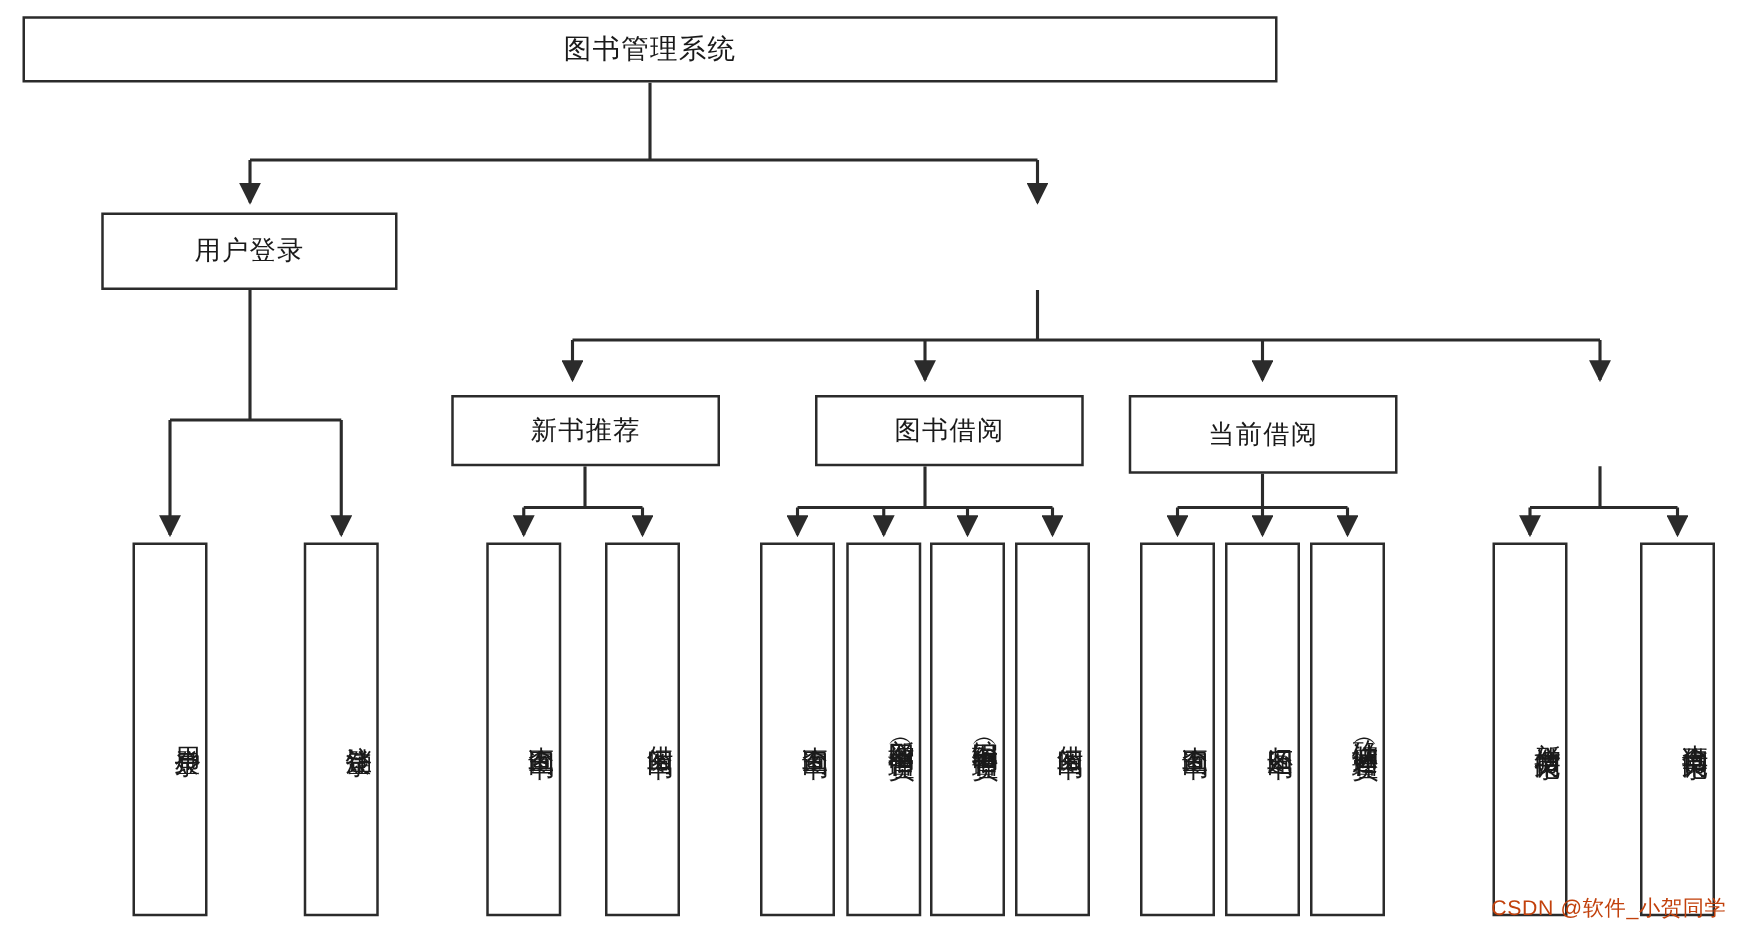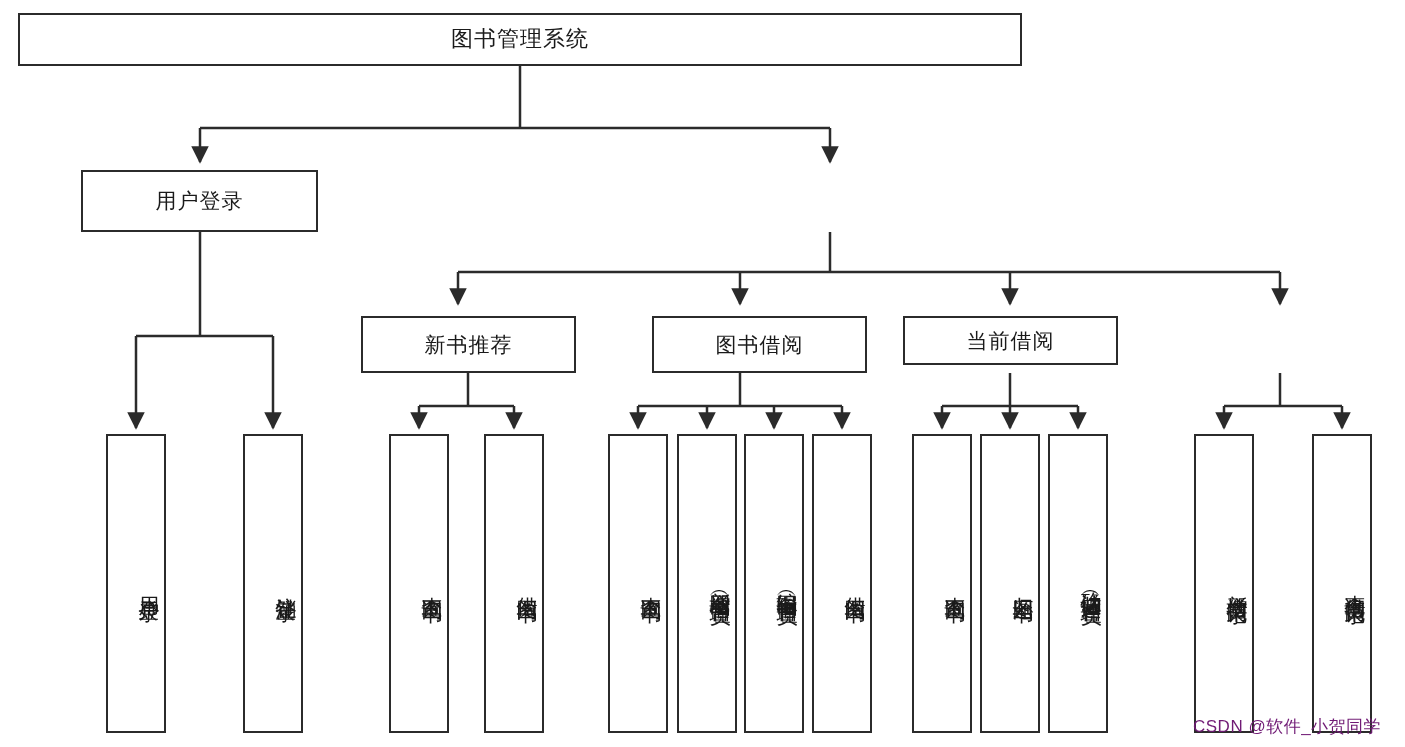--- a/index.html
+++ b/index.html
@@ -52,21 +52,21 @@
     writing-mode: vertical-rl;
     text-orientation: upright;
     white-space: normal;
     text-align: left;
   }
   .node.root {
     font-size: 22px;
   }
   .watermark {
     position: absolute;
-    color: #701a75;
+    color: #c2410c;
     font-size: 17px;
     letter-spacing: 0.5px;
     white-space: nowrap;
   }
 </style>
 </head>
 <body>
 
 <div id="canvas">
 
@@ -131,21 +131,21 @@
 
 
   <div class="node horiz" style="left:361px; top:316px; width:215px; height:57px;">
     <span>新书推荐</span>
   </div>
 
   <div class="node horiz" style="left:632px; top:316px; width:215px; height:57px;margin-left:20px;">
     <span>图书借阅</span>
   </div>
 
-  <div class="node horiz" style="left:903px; top:316px; width:215px; height:49px;">
+  <div class="node horiz" style="left:903px; top:316px; width:215px; height:63px;">
     <span>当前借阅</span>
   </div>
 
 
   <div class="node vert" style="left:106px; top:434px; width:60px; height:299px;">
     <span class="vtext">用户登录</span>
   </div>
 
   <div class="node vert" style="left:243px; top:434px; width:60px; height:299px;">
     <span class="vtext">注销登录</span>

